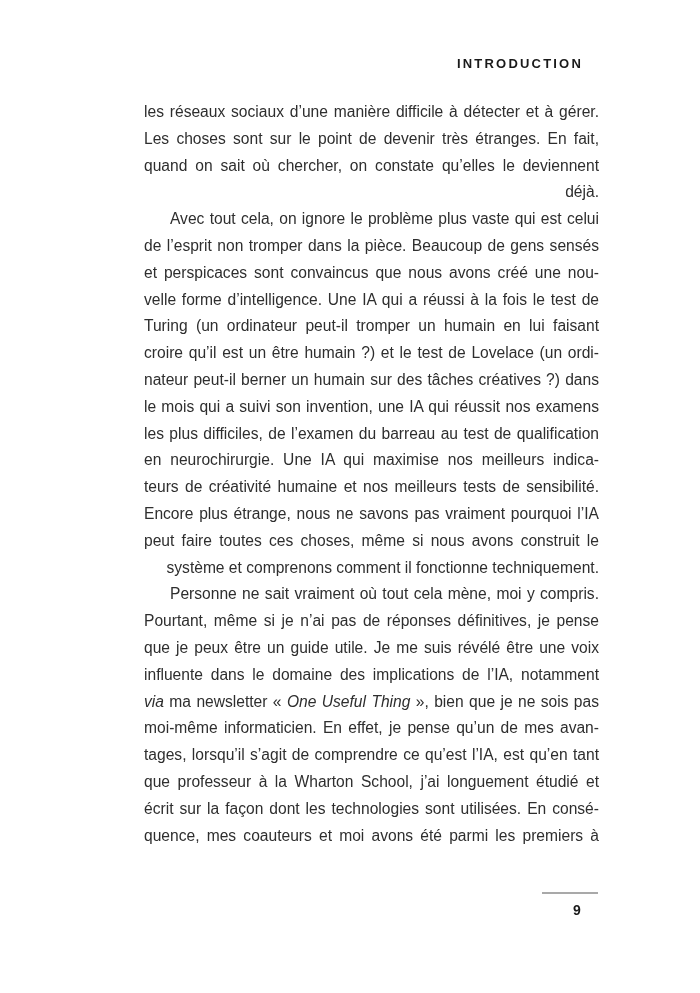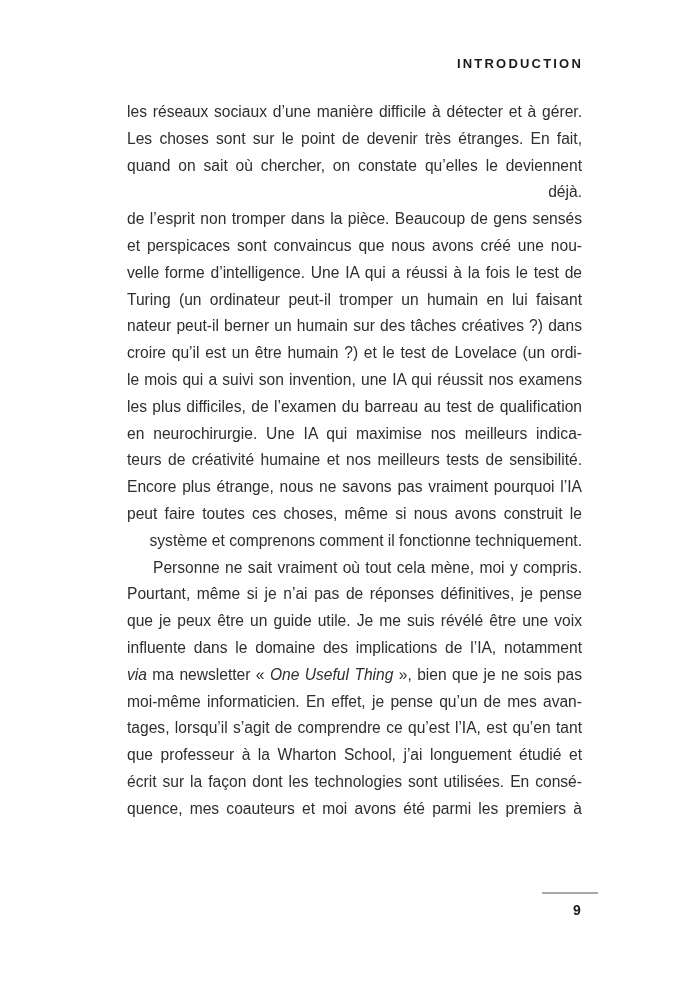--- a/index.html
+++ b/index.html
@@ -19,21 +19,21 @@
     position: absolute;
     top: 56px;
     right: 117px;
     font-size: 13px;
     font-weight: 700;
     letter-spacing: 2.2px;
     color: #1a1a1a;
   }
   .body-text {
     position: absolute;
-    left: 127px;
+    left: 144px;
     top: 99px;
     width: 455px;
     font-size: 15.6px;
     line-height: 26.8px;
     color: #2e2e2e;
   }
   .para { margin: 0; padding: 0; }
   .line {
     text-align: right;
     text-justify: inter-word;
@@ -72,26 +72,27 @@
   <div class="running-head" style="color: rgb(26, 26, 26); padding-left: 36px;">INTRODUCTION</div>
 
   <div class="body-text" style="color: rgb(46, 46, 46);">
       <div class="para">
         <div class="line just"><span>les réseaux sociaux d’une manière difficile à détecter et à gérer.</span></div>
         <div class="line just"><span>Les choses sont sur le point de devenir très étranges. En fait,</span></div>
         <div class="line just"><span>quand on sait où chercher, on constate qu’elles le deviennent</span></div>
         <div class="line"><span>déjà.</span></div>
       </div>
       <div class="para">
+        <div class="line just first"><span>Avec tout cela, on ignore le problème plus vaste qui est celui</span></div>
         <div class="line just"><span>de l’esprit non tromper dans la pièce. Beaucoup de gens sensés</span></div>
         <div class="line just"><span>et perspicaces sont convaincus que nous avons créé une nou-</span></div>
         <div class="line just"><span>velle forme d’intelligence. Une IA qui a réussi à la fois le test de</span></div>
         <div class="line just"><span>Turing (un ordinateur peut-il tromper un humain en lui faisant</span></div>
+        <div class="line just"><span>croire qu’il est un être humain&nbsp;?) et le test de Lovelace (un ordi-</span></div>
         <div class="line just"><span>nateur peut-il berner un humain sur des tâches créatives&nbsp;?) dans</span></div>
-        <div class="line just"><span>croire qu’il est un être humain&nbsp;?) et le test de Lovelace (un ordi-</span></div>
         <div class="line just"><span>le mois qui a suivi son invention, une IA qui réussit nos examens</span></div>
         <div class="line just"><span>les plus difficiles, de l’examen du barreau au test de qualification</span></div>
         <div class="line just"><span>en neurochirurgie. Une IA qui maximise nos meilleurs indica-</span></div>
         <div class="line just"><span>teurs de créativité humaine et nos meilleurs tests de sensibilité.</span></div>
         <div class="line just"><span>Encore plus étrange, nous ne savons pas vraiment pourquoi l’IA</span></div>
         <div class="line just"><span>peut faire toutes ces choses, même si nous avons construit le</span></div>
         <div class="line"><span>système et comprenons comment il fonctionne techniquement.</span></div>
       </div>
       <div class="para">
         <div class="line just first"><span>Personne ne sait vraiment où tout cela mène, moi y compris.</span></div>

